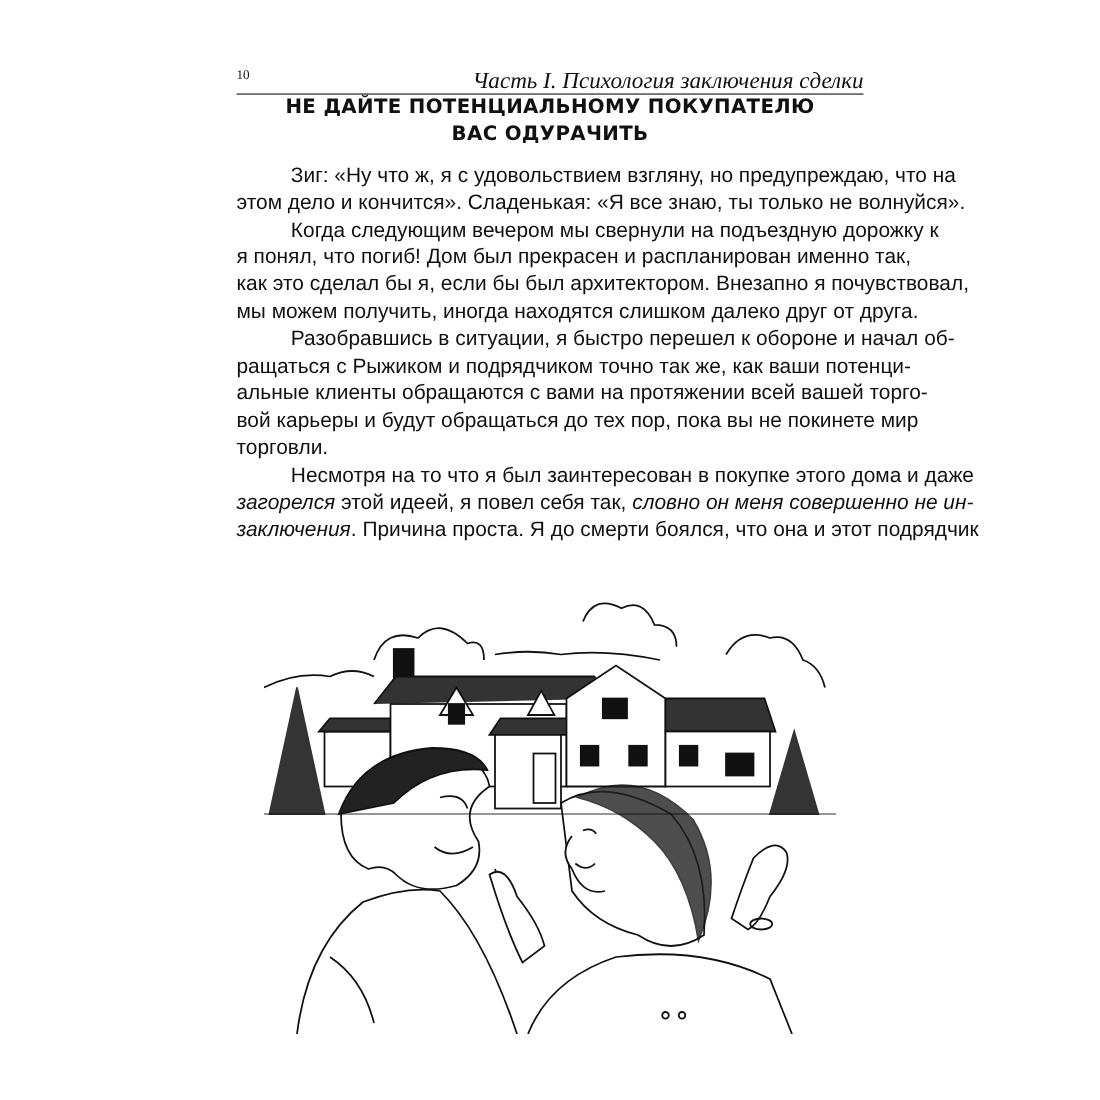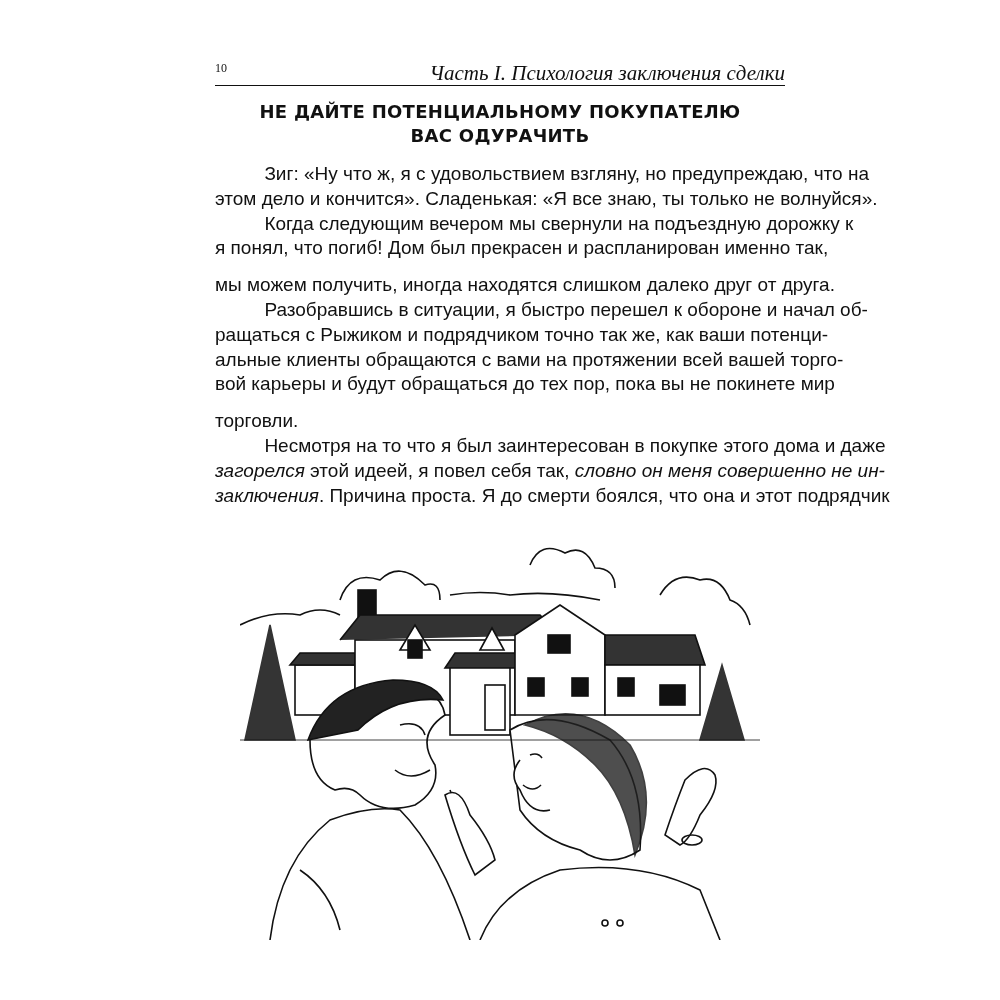--- a/index.html
+++ b/index.html
@@ -1,25 +1,25 @@
 <!DOCTYPE html>
 <html><head>
 <meta charset="utf-8">
 <style>
   html, body { margin:0; padding:0; background:#ffffff; }
   body { width:1000px; height:1000px; position:relative; overflow:hidden; color:#111; }
   .page { position:absolute; left:215px; top:55px; width:570px; }
   .running-head { position:relative; height:30px; border-bottom:1.6px solid #111; font-family:"Liberation Serif", serif; }
   .page-num { position:absolute; left:0; top:6px; font-size:12px; }
   .section-title { position:absolute; right:0; top:6px; font-size:21px; font-style:italic; }
-  .heading { text-align:center; font-family:"DejaVu Sans", sans-serif; font-weight:bold; font-size:18px; line-height:24px; margin-top:14px; letter-spacing:0.3px; }
+  .heading { text-align:center; font-family:"DejaVu Sans", sans-serif; font-weight:bold; font-size:18px; line-height:24px; letter-spacing:0.3px; }
   .body-text { margin-top:14px; font-family:Liberation Sans, sans-serif; font-size:19px; line-height:24.8px; text-align:justify; }
   .para { margin:0; text-indent:2.2em; }
   .line { display:block; text-align:justify; text-align-last:justify; white-space:nowrap; }
-  .line.last { text-align-last:left;margin-top:12px; }
+  .line.last { text-align-last:left; }
   .para .line:first-child { padding-left:2.6em; }
   .para { text-indent:0; }
   em { font-style:italic;margin-top:36px; }
   .illustration { position:absolute; left:240px; top:540px; width:520px; height:400px; }
 </style>
 </head>
 <body>
 
 <div class="page">
   <div class="running-head">
@@ -33,20 +33,21 @@
   </div>
 
   <div class="body-text">
     <p class="para">
       <span class="line">Зиг: «Ну что ж, я с удовольствием взгляну, но предупреждаю, что на</span>
       <span class="line">этом дело и кончится». Сладенькая: «Я все знаю, ты только не волнуйся».</span>
     </p>
     <p class="para">
       <span class="line">Когда следующим вечером мы свернули на подъездную дорожку к</span>
       <span class="line">я понял, что погиб! Дом был прекрасен и распланирован именно так,</span>
+      <span class="line">как это сделал бы я, если бы был архитектором. Внезапно я почувствовал,</span>
       <span class="line last">мы можем получить, иногда находятся слишком далеко друг от друга.</span>
     </p>
     <p class="para">
       <span class="line">Разобравшись в ситуации, я быстро перешел к обороне и начал об-</span>
       <span class="line">ращаться с Рыжиком и подрядчиком точно так же, как ваши потенци-</span>
       <span class="line">альные клиенты обращаются с вами на протяжении всей вашей торго-</span>
       <span class="line">вой карьеры и будут обращаться до тех пор, пока вы не покинете мир</span>
       <span class="line last">торговли.</span>
     </p>
     <p class="para">

